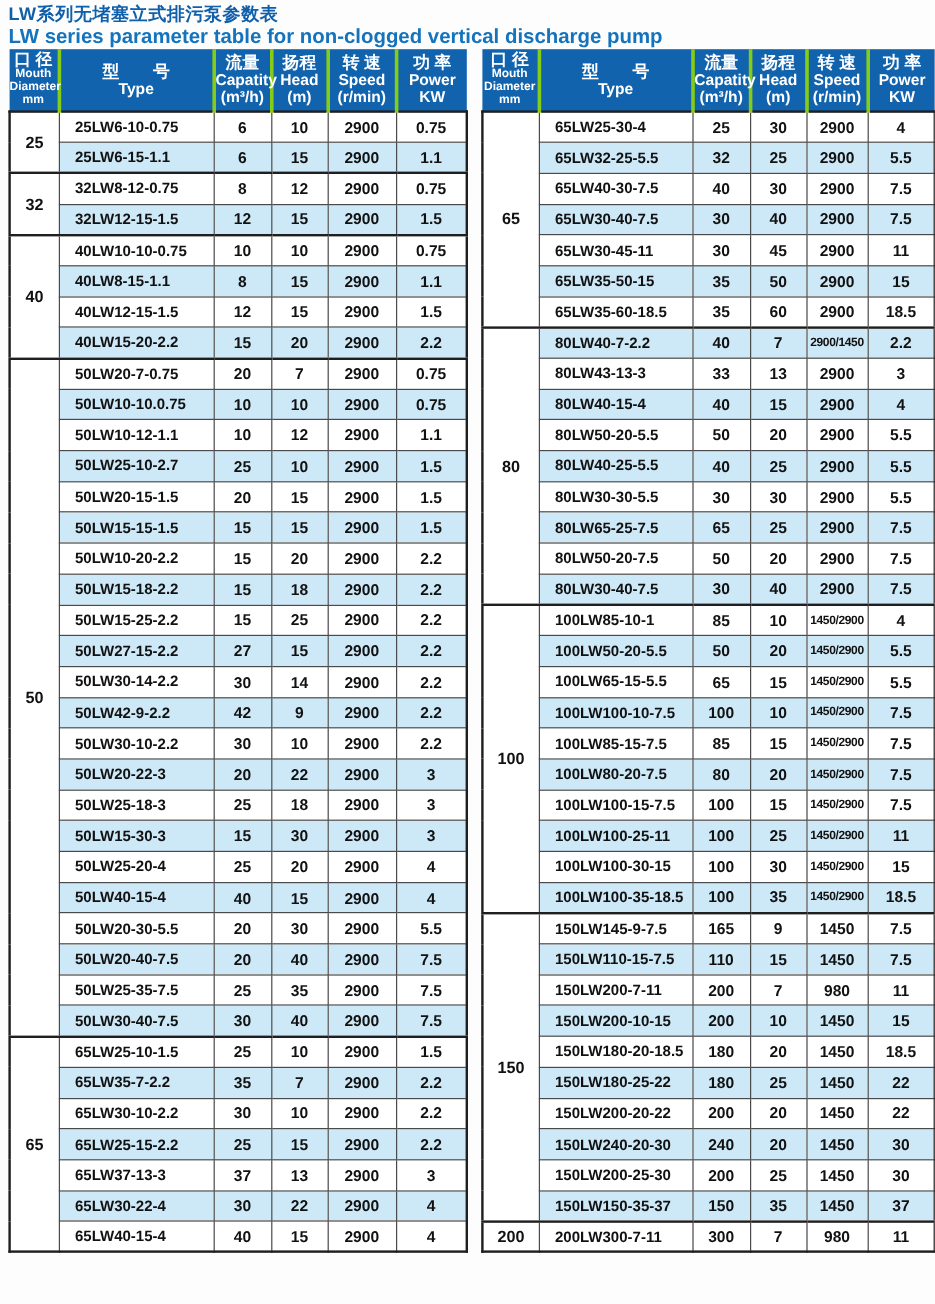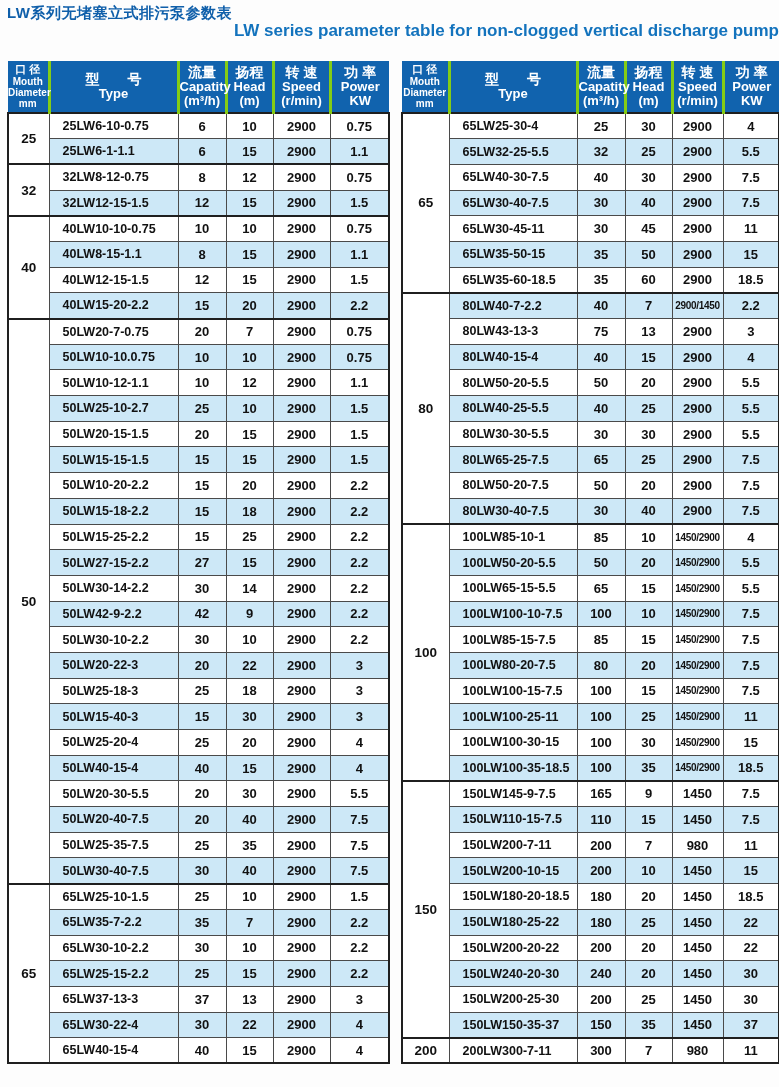--- a/index.html
+++ b/index.html
@@ -18,36 +18,36 @@
     font-family:"Liberation Sans", sans-serif;
     overflow:hidden;
   }
   .page { padding:4px 0 0 7px;border-radius:30px; }
   .title-zh {
     font-size:15px; font-weight:700; color:var(--title-zh);
     line-height:17px; letter-spacing:0.5px;
   }
   .title-en {
     font-size:17px; font-weight:700; color:var(--title-en);
-    line-height:20px; margin-bottom:20px;text-align:right;
+    line-height:20px; margin-bottom:0;
   }
   .tables { display:flex; gap:11px; align-items:flex-start; }
   table { border-collapse:collapse; table-layout:fixed; }
   #left-table  { width:381px; }
   #right-table { width:377px; }
   th {
     background:var(--header-bg); color:#fff;
     height:50px; padding:2px 0 3px;
     vertical-align:middle; font-weight:700;
     border-left:3px solid #84cc16;
   }
   th:first-child { border-left:none; }
   th .zh { font-size:14px; line-height:16px; }
   th .en { font-size:13px; line-height:14px; }
-  th.col-mouth .zh { font-size:11px; line-height:13px; }
+  th.col-mouth .zh { font-size:14px; line-height:13px; }
   th.col-mouth .en { font-size:10px; line-height:11px; }
   tbody { border:2px solid var(--thick); }
   td {
     border:1px solid var(--border);
     height:25.7px; padding:0;
     text-align:center;
     font-size:13px; font-weight:700; color:#111;
     background:#fff;
     overflow:hidden; white-space:nowrap;
   }
@@ -110,21 +110,21 @@
         <tbody>
           <tr>
             <td rowspan="2" class="mouth">25</td>
             <td class="type">25LW6-10-0.75</td>
             <td class="capacity">6</td>
             <td class="head">10</td>
             <td class="speed">2900</td>
             <td class="power">0.75</td>
           </tr>
           <tr class="stripe">
-            <td class="type">25LW6-1-1.1</td>
+            <td class="type">25LW6-15-1.1</td>
             <td class="capacity">6</td>
             <td class="head">15</td>
             <td class="speed">2900</td>
             <td class="power">1.1</td>
           </tr>
           <tr class="group-start">
             <td rowspan="2" class="mouth">32</td>
             <td class="type">32LW8-12-0.75</td>
             <td class="capacity">8</td>
             <td class="head">12</td>
@@ -267,21 +267,21 @@
             <td class="power">3</td>
           </tr>
           <tr>
             <td class="type">50LW25-18-3</td>
             <td class="capacity">25</td>
             <td class="head">18</td>
             <td class="speed">2900</td>
             <td class="power">3</td>
           </tr>
           <tr class="stripe">
-            <td class="type">50LW15-40-3</td>
+            <td class="type">50LW15-30-3</td>
             <td class="capacity">15</td>
             <td class="head">30</td>
             <td class="speed">2900</td>
             <td class="power">3</td>
           </tr>
           <tr>
             <td class="type">50LW25-20-4</td>
             <td class="capacity">25</td>
             <td class="head">20</td>
             <td class="speed">2900</td>
@@ -471,21 +471,21 @@
           <tr class="stripe group-start">
             <td rowspan="9" class="mouth">80</td>
             <td class="type">80LW40-7-2.2</td>
             <td class="capacity">40</td>
             <td class="head">7</td>
             <td class="speed dual">2900/1450</td>
             <td class="power">2.2</td>
           </tr>
           <tr>
             <td class="type">80LW43-13-3</td>
-            <td class="capacity">75</td>
+            <td class="capacity">33</td>
             <td class="head">13</td>
             <td class="speed">2900</td>
             <td class="power">3</td>
           </tr>
           <tr class="stripe">
             <td class="type">80LW40-15-4</td>
             <td class="capacity">40</td>
             <td class="head">15</td>
             <td class="speed">2900</td>
             <td class="power">4</td>

